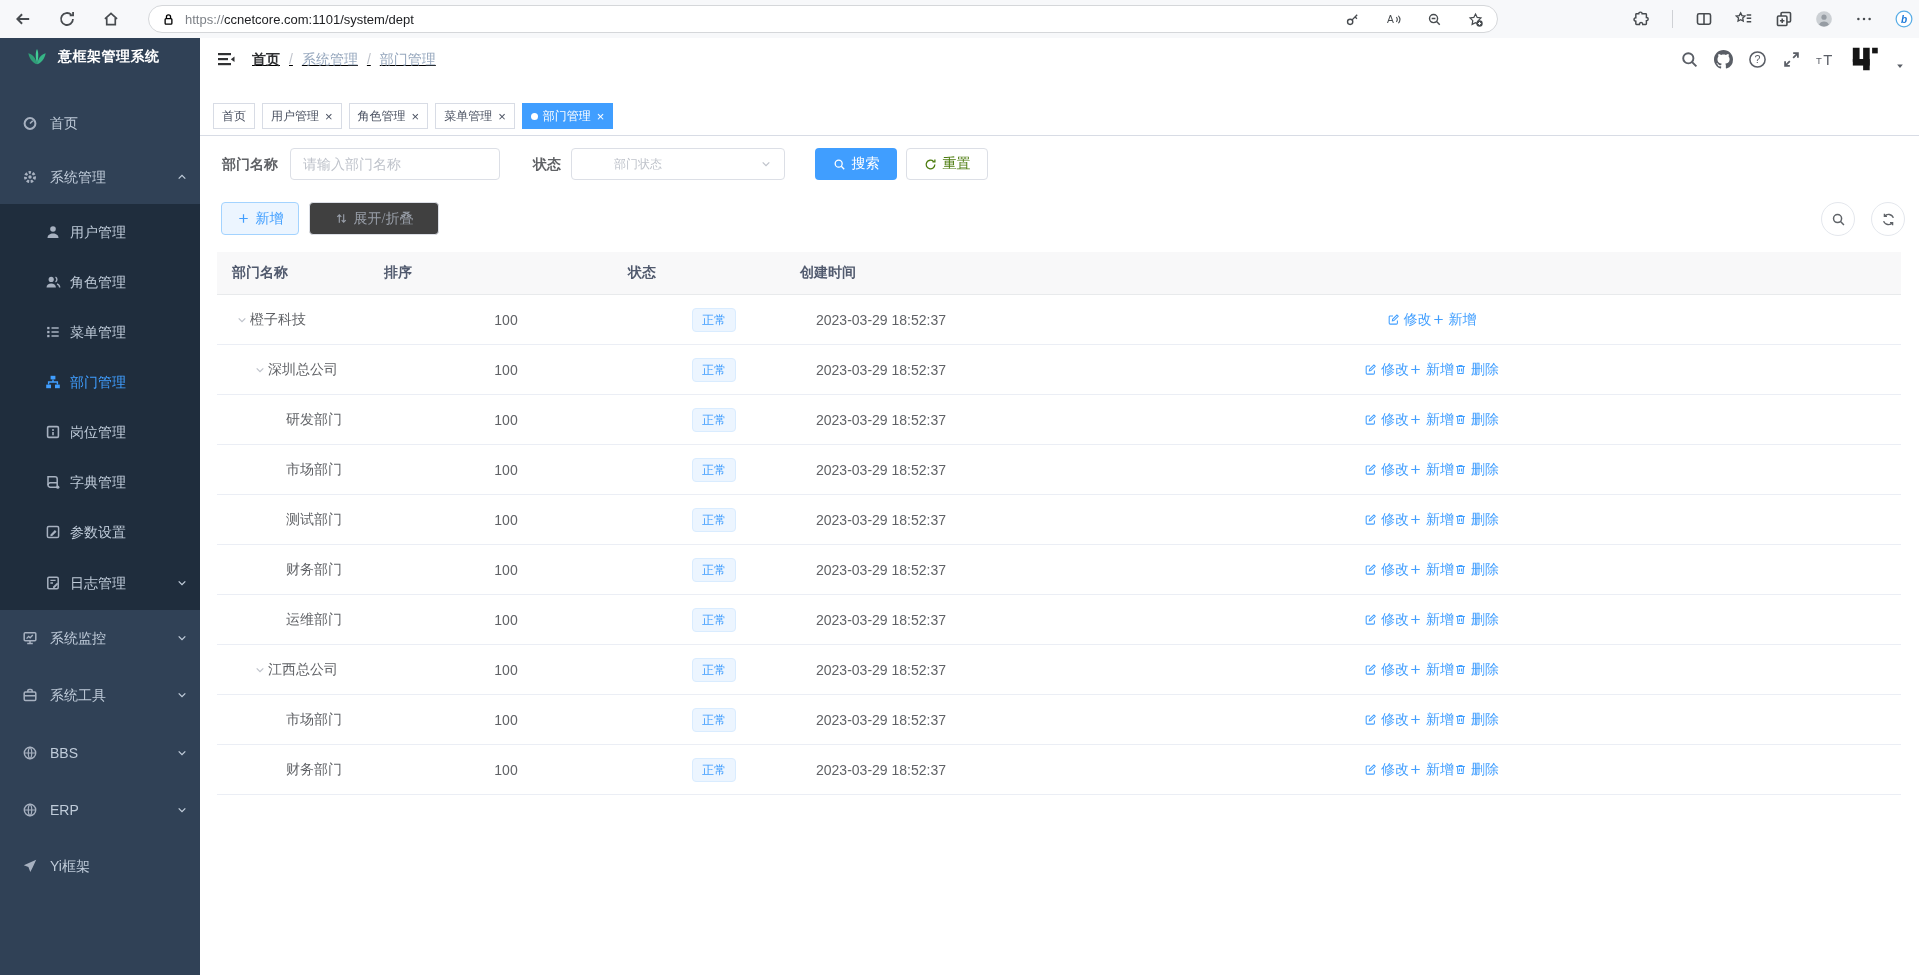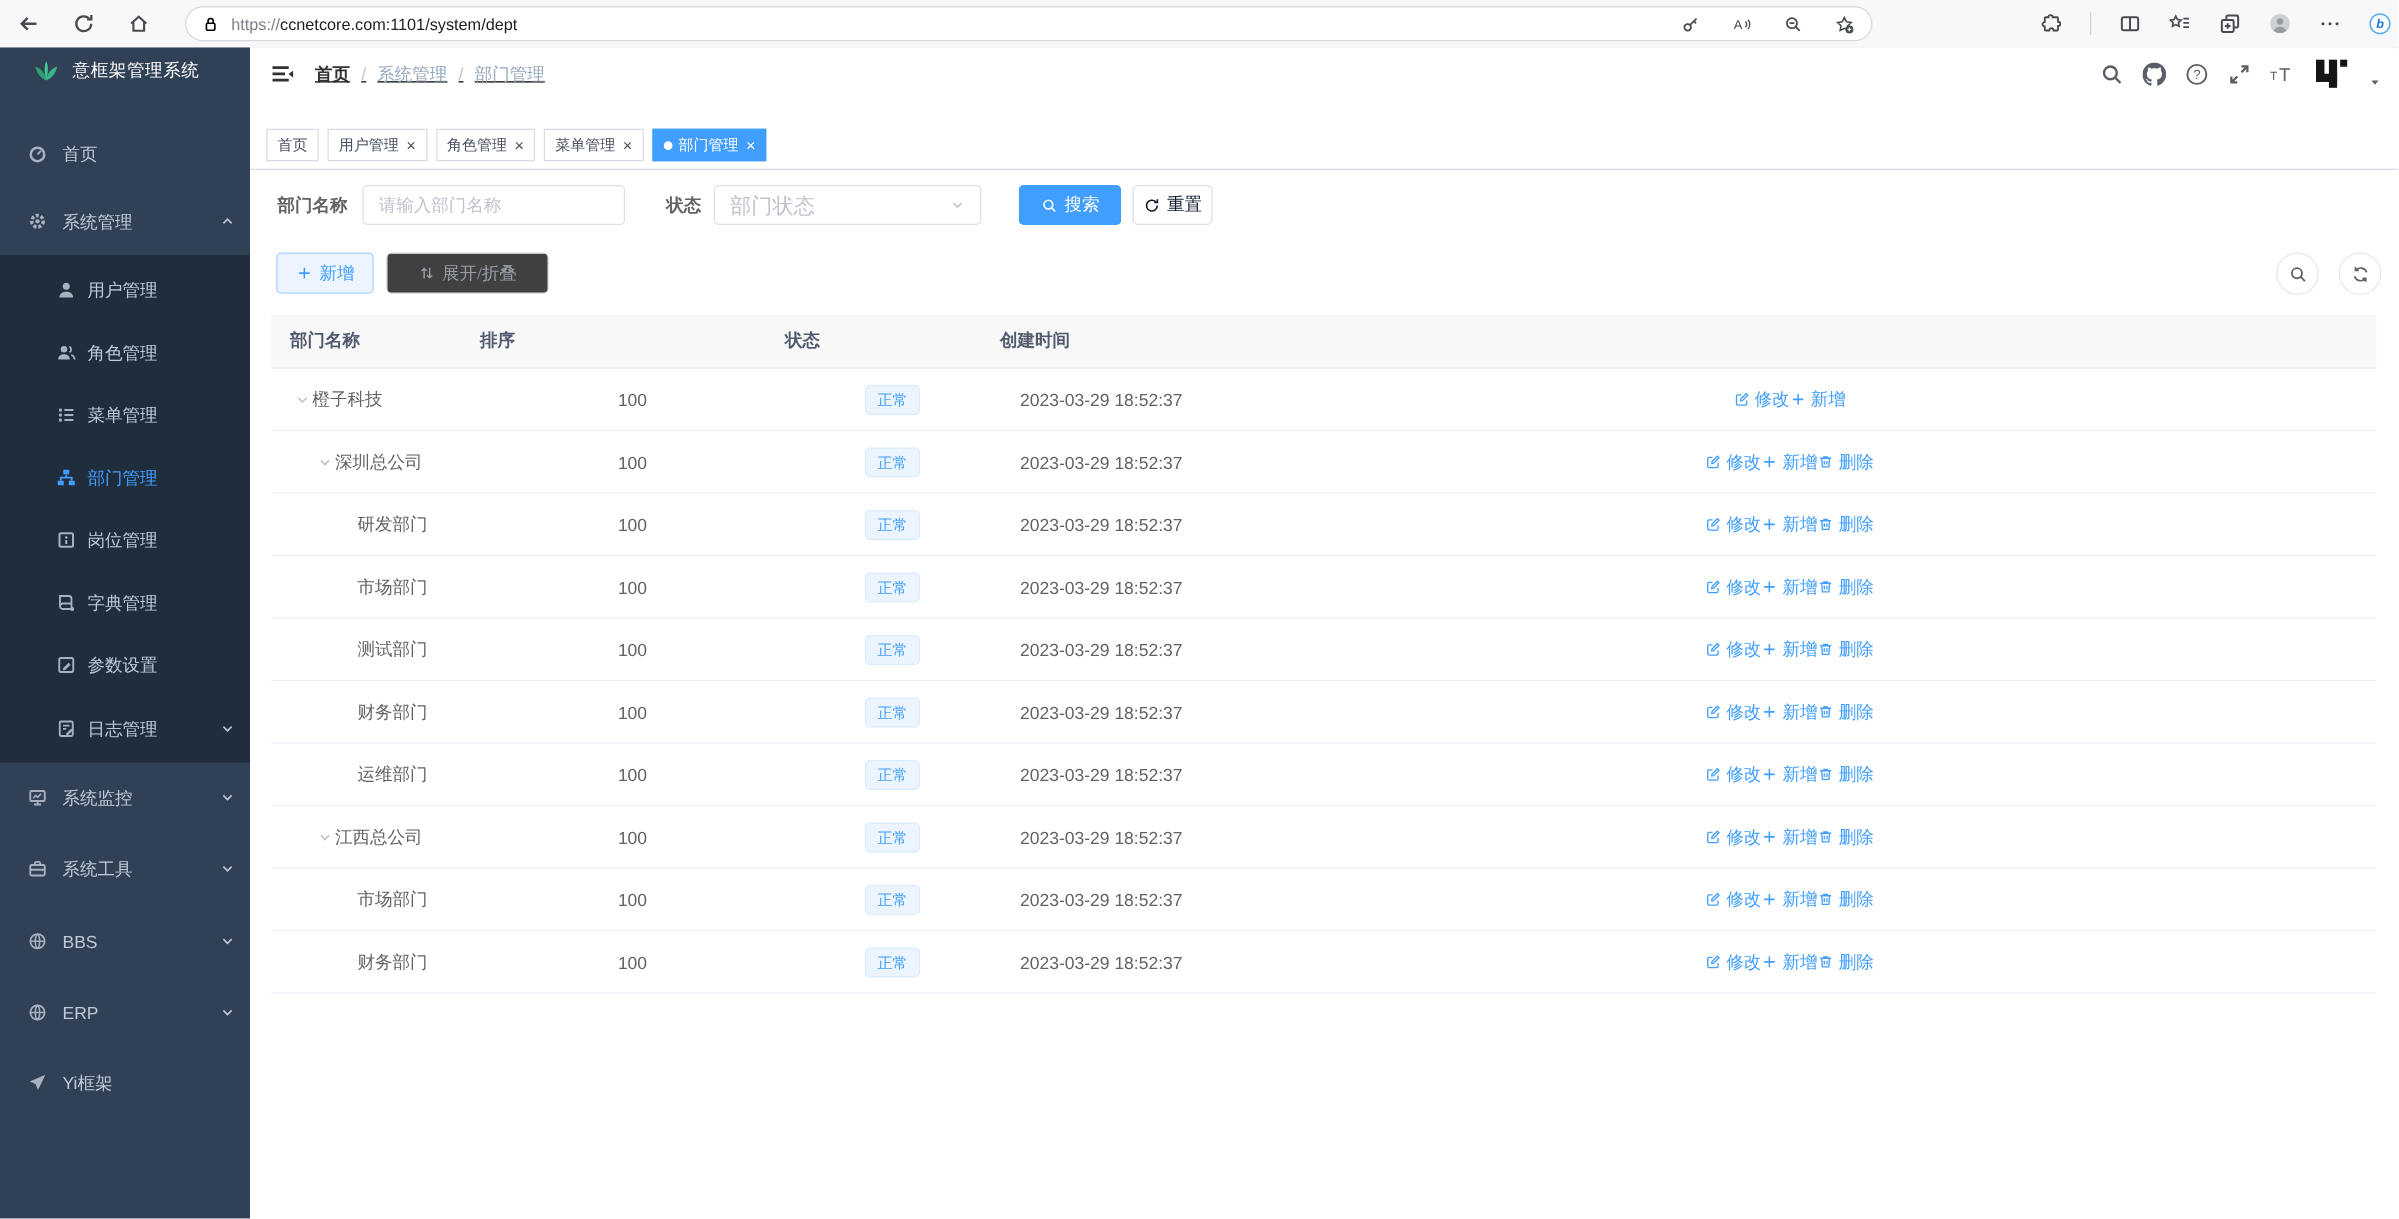--- a/index.html
+++ b/index.html
@@ -21,21 +21,21 @@
   .b-right{position:absolute;right:6px;top:0;height:38px;display:flex;align-items:center;gap:22px;color:#474b4f;}
   .b-right .icon svg{width:18px;height:18px;}
   .divider-bar{width:1px;height:18px;background:#cfd1d5;}
   .copilot svg{width:30px;height:30px;}
 
   
   .sidebar{position:absolute;left:0;top:38px;width:200px;height:937px;background:#304156;}
   .logo{position:absolute;left:0;top:0;width:100%;height:38px;display:flex;align-items:center;padding-left:26px;
     box-sizing:border-box;gap:10px;cursor:pointer;}
   .logo svg{width:22px;height:22px;}
-  .logo-title{color:#fff;font-weight:normal;font-size:14px;letter-spacing:.5px;}
+  .logo-title{color:#fff;font-weight:bold;font-size:14px;letter-spacing:.5px;}
   .submenu-panel{position:absolute;left:0;top:166px;width:100%;height:406px;background:#1f2d3d;}
   .menu-item{position:absolute;left:0;width:100%;height:50px;color:#bfcbd9;font-size:14px;cursor:pointer;}
   .menu-item .mi-icon{position:absolute;left:22px;top:17px;width:16px;height:16px;color:#a7b1c0;}
   .menu-item .mi-label{position:absolute;left:50px;top:0;line-height:50px;}
   .menu-item.indent1 .mi-icon{left:45px;}
   .menu-item.indent1 .mi-label{left:70px;}
   .menu-item .mi-chevron{position:absolute;right:12px;top:19px;width:12px;height:12px;color:#bfcbd9;}
   .menu-item .mi-icon svg{width:16px;height:16px;}
   .menu-item.active,.menu-item.active .mi-icon{color:#409eff;}
   .mi-chevron svg{width:12px;height:12px;}
@@ -66,28 +66,28 @@
 
   
   .content{position:absolute;left:200px;top:136px;width:1719px;height:839px;background:#fff;}
   .filter-row{position:absolute;left:0;top:12px;width:100%;height:32px;}
   .f-label{position:absolute;top:0;line-height:32px;font-size:14px;color:#606266;font-weight:600;}
   .f-input{position:absolute;left:90px;top:0;width:210px;height:32px;box-sizing:border-box;border:1px solid #dcdfe6;
     border-radius:4px;padding:0 12px;font-size:14px;color:#606266;outline:none;font-family:inherit;}
   .f-input::placeholder{color:#bfc3cb;}
   .f-select{position:absolute;left:371px;top:0;width:214px;height:32px;box-sizing:border-box;border:1px solid #dcdfe6;
     border-radius:4px;padding:0 12px;display:flex;align-items:center;justify-content:space-between;cursor:pointer;}
-  .f-select .ph{font-size:17px;color:#bfc3cb;}
+  .f-select .ph{font-size:12px;color:#bfc3cb;margin-left:30px;}
   .f-select .icon{color:#c0c4cc;}
   .f-select .icon svg{width:12px;height:12px;}
   .btn{height:32px;box-sizing:border-box;border-radius:4px;font-size:14px;display:inline-flex;align-items:center;
     justify-content:center;gap:6px;cursor:pointer;border:1px solid transparent;font-family:Liberation Serif, serif;}
   .btn .icon svg{width:13px;height:13px;}
   .btn-search{position:absolute;left:615px;top:0;width:82px;background:#409eff;color:#fff;}
-  .btn-reset{position:absolute;left:706px;top:0;width:64px;background:#fff;border-color:#dcdfe6;color:#0f172a;}
+  .btn-reset{position:absolute;left:706px;top:0;width:82px;background:#fff;border-color:#dcdfe6;color:#4d7c0f;}
   .toolbar-row{position:absolute;left:0;top:66px;width:100%;height:33px;}
   .btn-add{position:absolute;left:21px;top:0;width:78px;height:33px;background:#ecf5ff;border-color:#a3d3ff;color:#409eff;}
   .btn-toggle{position:absolute;left:109px;top:0;width:130px;height:33px;background:#404040;border-color:#dcdfe6;color:#989ea8;}
   .circle-btn{position:absolute;top:0;width:32px;height:32px;border:1px solid #e4e7ed;border-radius:50%;background:#fff;
     display:flex;align-items:center;justify-content:center;color:#5f6368;cursor:pointer;}
   .circle-btn svg{width:15px;height:15px;}
   .circle-search{left:1621px;}
   .circle-refresh{left:1671px;}
 
   

